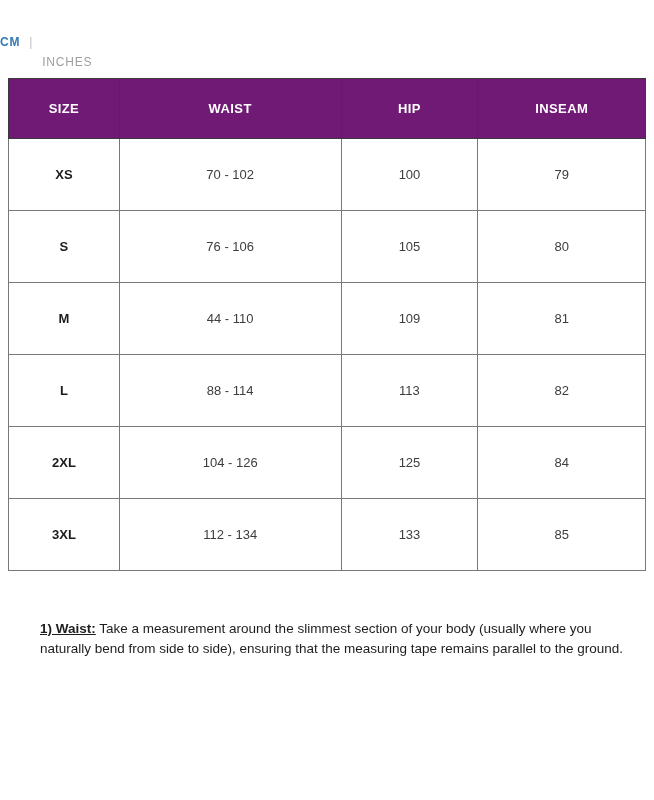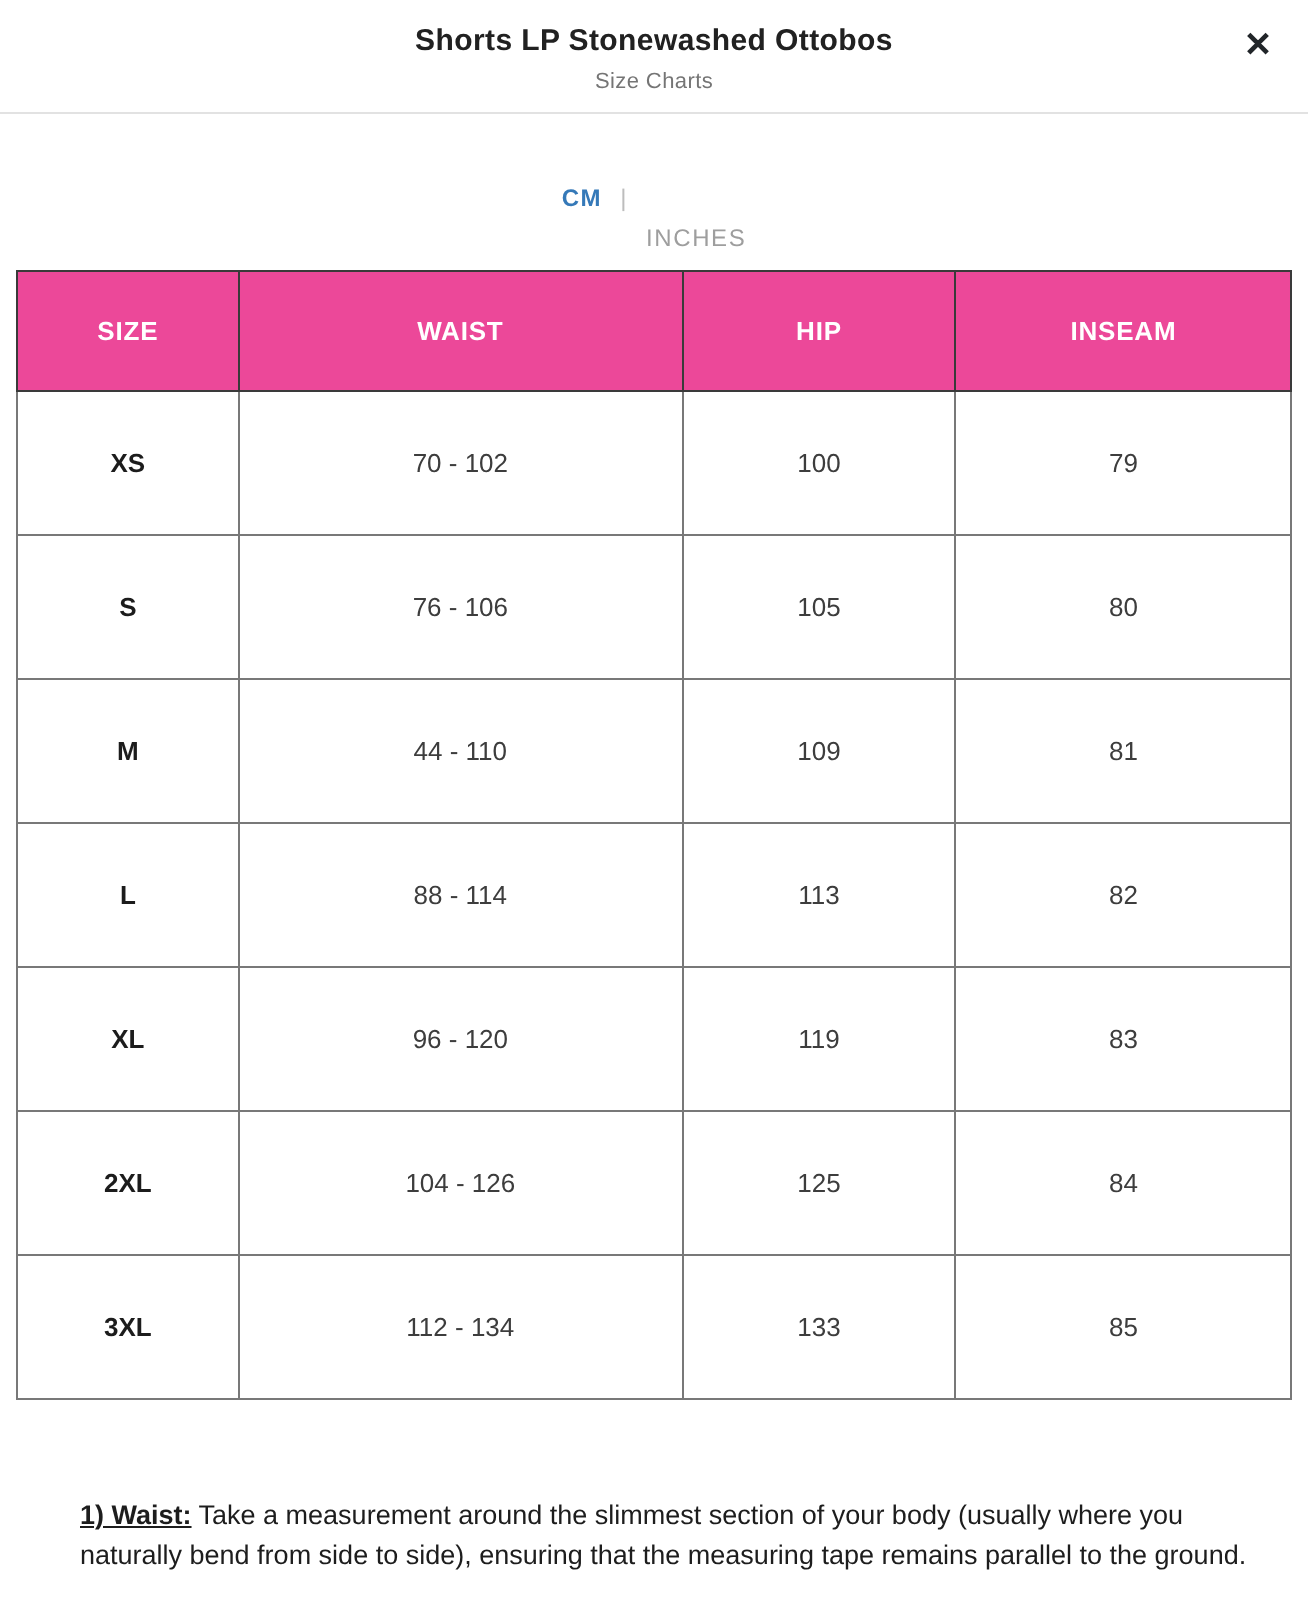--- a/index.html
+++ b/index.html
@@ -42,21 +42,21 @@
     color: #212529;
     cursor: pointer;
     line-height: 26px;
     text-align: center;
     padding: 0;
   }
 
   
   .unit-toggle {
     display: flex;
-    justify-content: center;
+    justify-content: flex-start;
     align-items: center;
     gap: 9px;
     padding: 15px 0 9px 0;
     font-size: 12px;
     letter-spacing: 0.8px;
   }
   .unit-option { background: none; border: none; padding: 0; cursor: pointer;
     font-family: "Liberation Sans", sans-serif; font-size: 12px; letter-spacing: 0.8px; }
   .unit-option.active { color: #3579b8; font-weight: bold; }
   .unit-option.inactive { color: #9e9e9e; font-weight: normal; margin-top: 40px; }
@@ -68,21 +68,21 @@
     margin: 0 8px;
     border-collapse: collapse;
     border: 1px solid #3a3a3a;
     table-layout: fixed;
   }
   .size-table col.c-size   { width: 17.4%; }
   .size-table col.c-waist  { width: 34.8%; }
   .size-table col.c-hip    { width: 21.5%; }
   .size-table col.c-inseam { width: 26.3%; }
   .size-table th {
-    background: #ec4899;
+    background: #701a75;
     color: #ffffff;
     height: 60px;
     font-size: 13px;
     font-weight: bold;
     letter-spacing: 0.4px;
     text-align: center;
     border: 1px solid #3a3a3a;
   }
   .size-table td {
     height: 72px;
@@ -105,27 +105,20 @@
     line-height: 20px;
     color: #1d1d1d;
   }
   .note-label { font-weight: bold; text-decoration: underline; }
 </style>
 </head>
 <body>
 
 <div class="modal">
 
-  <div class="modal-header">
-    <div class="modal-title">Shorts LP Stonewashed Ottobos</div>
-    <div class="modal-subtitle">Size Charts</div>
-    <button class="close-btn">
-      <span>✕</span>
-    </button>
-  </div>
 
   <div class="unit-toggle">
     <button class="unit-option active">CM</button>
     <span class="unit-sep">|</span>
     <button class="unit-option inactive">INCHES</button>
   </div>
 
   <table class="size-table">
     <colgroup>
       <col class="c-size">
@@ -160,26 +153,20 @@
         <td>109</td>
         <td>81</td>
       </tr>
       <tr>
         <td class="size-cell">L</td>
         <td>88 - 114</td>
         <td>113</td>
         <td>82</td>
       </tr>
       <tr>
-        <td class="size-cell">XL</td>
-        <td>96 - 120</td>
-        <td>119</td>
-        <td>83</td>
-      </tr>
-      <tr>
         <td class="size-cell">2XL</td>
         <td>104 - 126</td>
         <td>125</td>
         <td>84</td>
       </tr>
       <tr>
         <td class="size-cell">3XL</td>
         <td>112 - 134</td>
         <td>133</td>
         <td>85</td>

